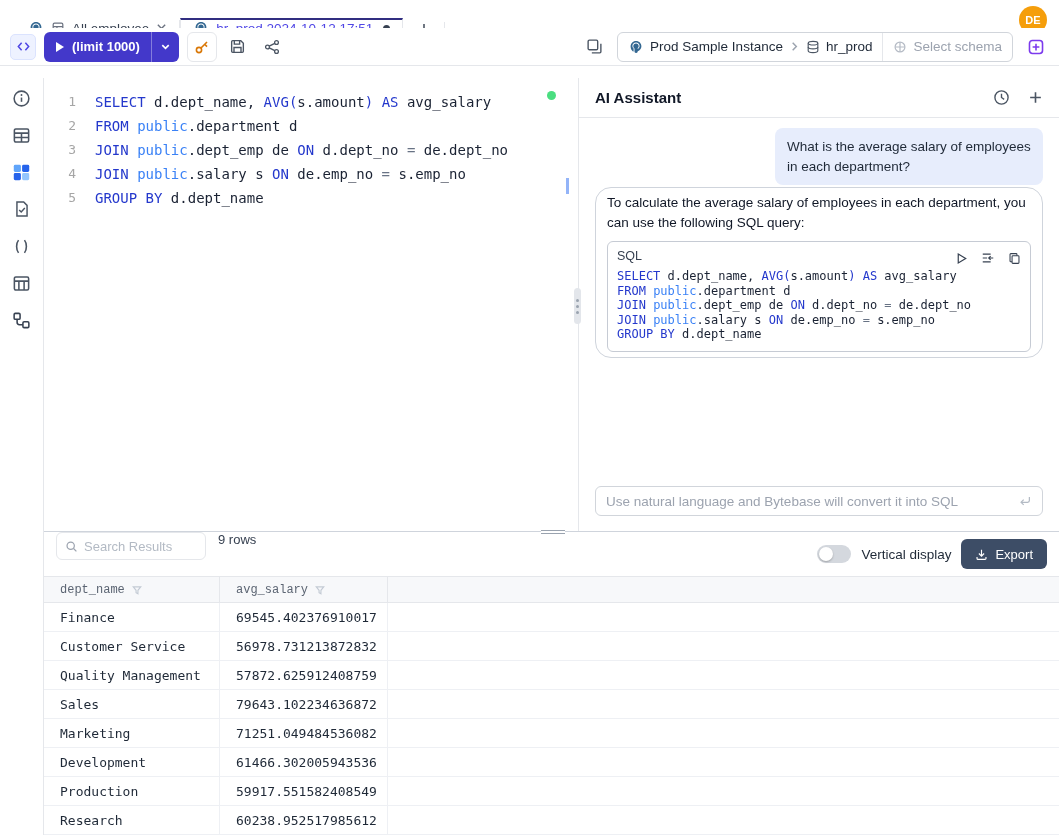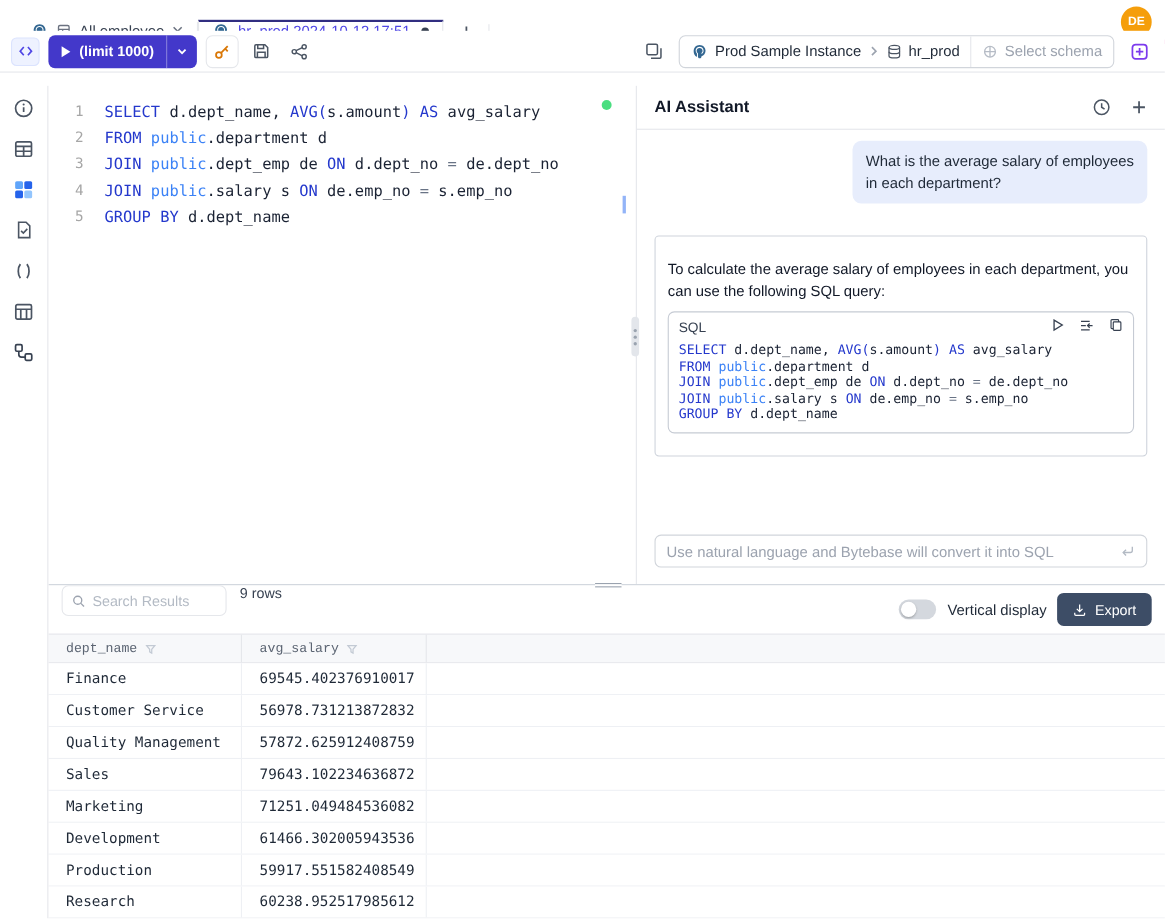--- a/index.html
+++ b/index.html
@@ -47,23 +47,23 @@
 .ruler-mark{position:absolute;right:9px;top:100px;width:3px;height:16px;background:#93b4f8}
 .vhandle{position:absolute;left:530px;top:210px;width:7px;height:36px;border-radius:4px;background:#e3e6eb;display:flex;flex-direction:column;align-items:center;justify-content:center;gap:3px;cursor:col-resize;z-index:2}
 .vhandle i{width:3px;height:3px;border-radius:50%;background:#9aa3af;display:block}
 
 
 .ai{position:absolute;left:534px;top:0;right:0;height:453px;border-left:1px solid #e5e7eb;display:flex;flex-direction:column;background:#fff}
 .ai-header{height:40px;display:flex;align-items:center;padding:0 16px;border-bottom:1px solid #e5e7eb;gap:18px}
 .ai-title{font-size:15px;font-weight:700;color:#111827;margin-right:auto}
 .ai-chat{flex:1;padding:10px 16px 0;overflow:hidden}
 .bubble-user{margin-left:auto;width:268px;background:#e7edfc;border-radius:8px;padding:9px 12px;font-size:13.5px;line-height:1.45;color:#1f2937}
-.ai-response{margin-top:29px;border:1px solid #cfd4dc;border-radius:4px;padding:20px 11px;font-size:13.5px;line-height:1.5;color:#111827}
+.ai-response{margin-top:2px;border:1px solid #cfd4dc;border-radius:16px;padding:5px 11px;font-size:13.5px;line-height:1.5;color:#111827}
 .sql-card{margin-top:7px;border:1px solid #c6cbd4;border-radius:6px;overflow:hidden;background:#fff}
-.sql-card-head{display:flex;align-items:flex-start;padding:5px 9px 2px;font-size:12.5px;color:#374151;gap:13px}
+.sql-card-head{display:flex;align-items:flex-end;padding:5px 9px 2px;font-size:12.5px;color:#374151;gap:13px}
 .sql-card-head .lbl{margin-right:auto}
 .sql-code{padding:2px 9px 9px;font-family:"DejaVu Sans Mono",monospace;font-size:12px}
 .sql-code .code-line{height:14.5px;line-height:14.5px}
 .ai-input-wrap{padding:0 16px 15px}
 .ai-input{height:30px;border:1px solid #d1d5db;border-radius:6px;display:flex;align-items:center;padding:0 10px;gap:17px}
 .ai-input input{flex:1;min-width:0;border:none;outline:none;font-size:13.5px;color:#374151;font-family:inherit;background:transparent}
 .ai-input input::placeholder{color:#9ca3af}
 .card-icon{display:flex;align-items:center;cursor:pointer}
 
 

